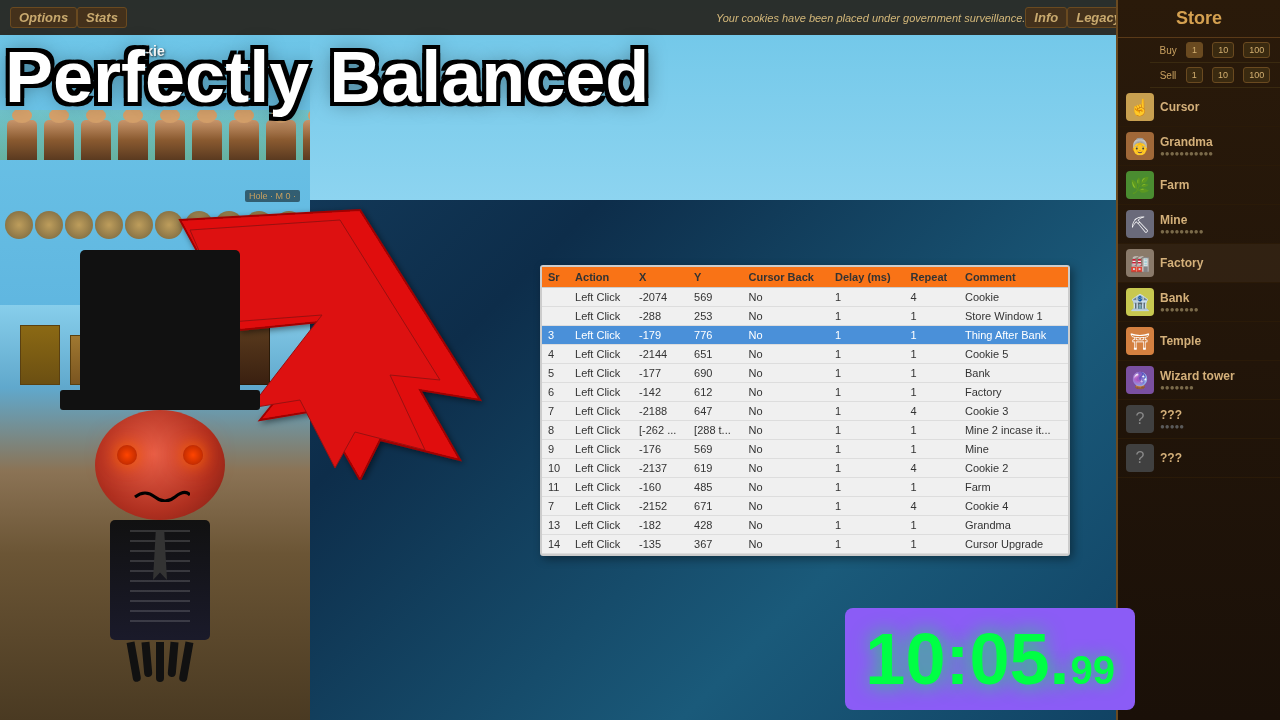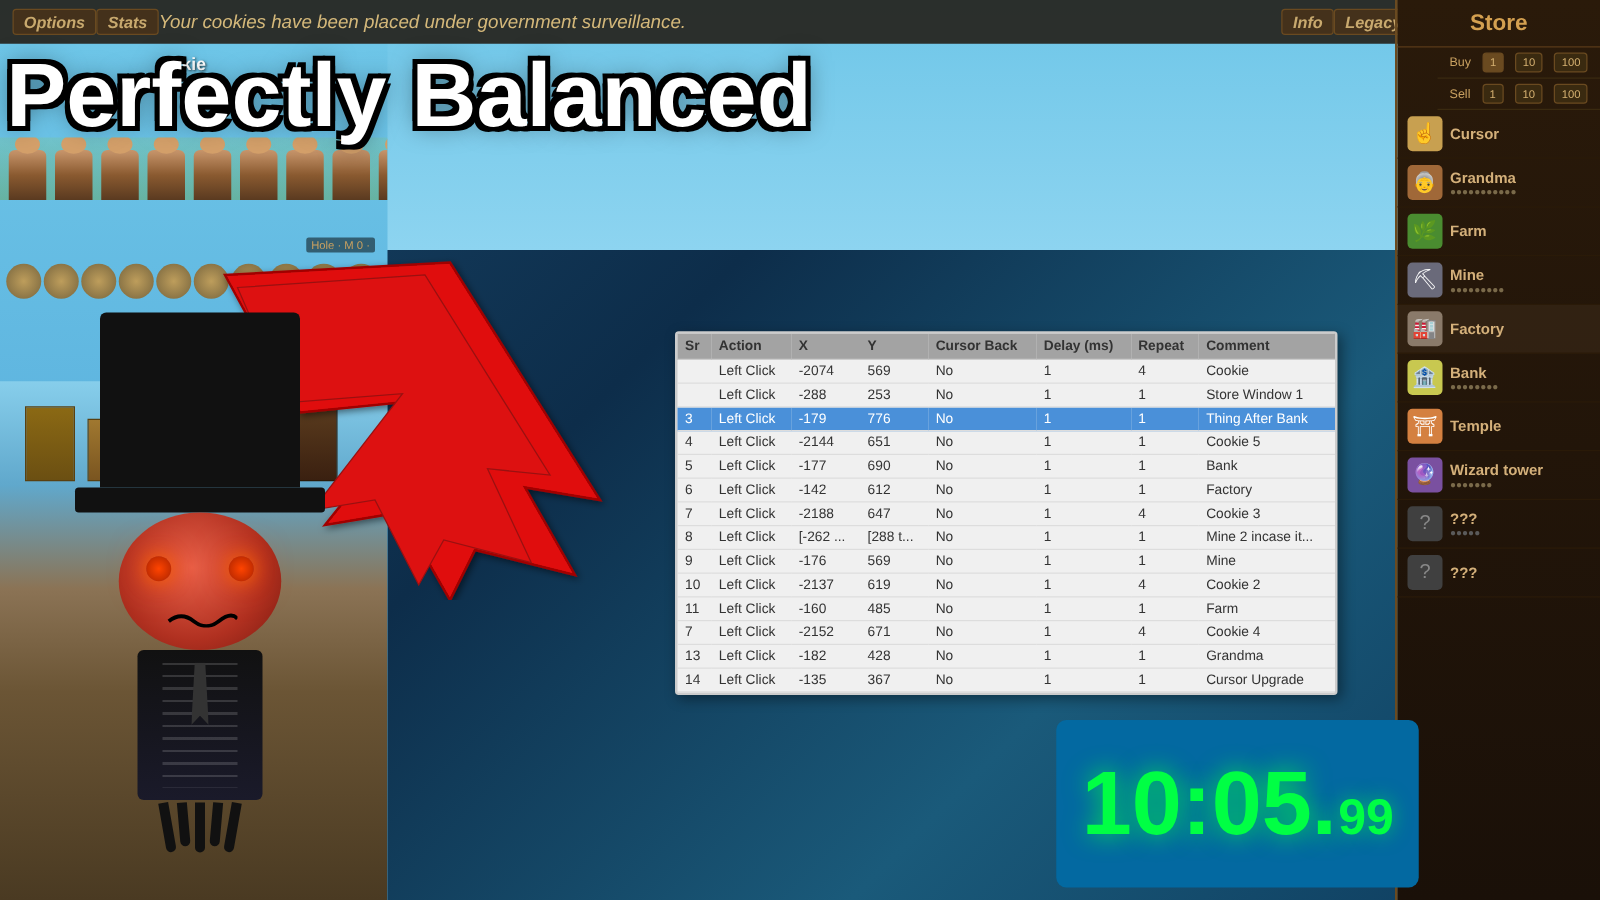--- a/index.html
+++ b/index.html
@@ -53,23 +53,24 @@
       font-weight: bold;
       cursor: pointer;
       padding: 2px 8px;
       border: 1px solid #6a4a20;
       background: rgba(80,50,20,0.7);
       border-radius: 3px;
     }
 
     .game-notice {
       color: #d4b87a;
-      font-size: 15px;
-      text-align: left;
+      font-size: 11px;
+      text-align: right;
       flex: 1;
+      padding-left: 28px;
     }
 
     
     .sky {
       position: absolute;
       top: 0;
       left: 0;
       width: 100%;
       height: 200px;
       background: linear-gradient(180deg, #6ec6e8 0%, #8dd4f0 100%);
@@ -182,21 +183,21 @@
       font-size: 11px;
       box-shadow: 3px 3px 10px rgba(0,0,0,0.4);
     }
 
     .table-overlay table {
       width: 100%;
       border-collapse: collapse;
     }
 
     .table-overlay th {
-      background: #a3a3a3;
+      background: #f97316;
       padding: 4px 6px;
       text-align: left;
       font-size: 11px;
       font-weight: bold;
       border-bottom: 1px solid #ccc;
       color: #333;
       white-space: nowrap;
     }
 
     .table-overlay td {
@@ -230,23 +231,23 @@
       line-height: 1.1;
       pointer-events: none;
     }
 
     
     .timer-overlay {
       position: absolute;
       right: 145px;
       bottom: 10px;
       z-index: 40;
-      background: #0369a1;
+      background: #8b5cf6;
       border-radius: 8px;
-      padding: 26px 20px;
+      padding: 10px 20px;
       display: flex;
       align-items: baseline;
     }
 
     .timer-main {
       color: #00ff44;
       font-size: 72px;
       font-weight: bold;
       font-family: 'Arial', monospace;
       text-shadow: 0 0 20px rgba(0,255,68,0.8);

